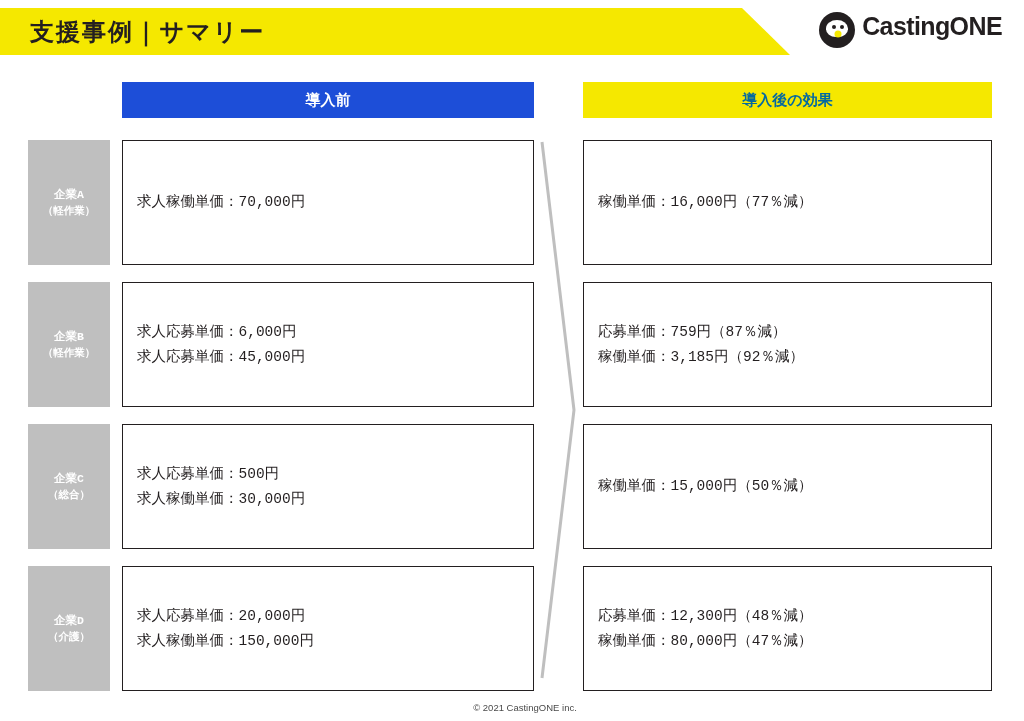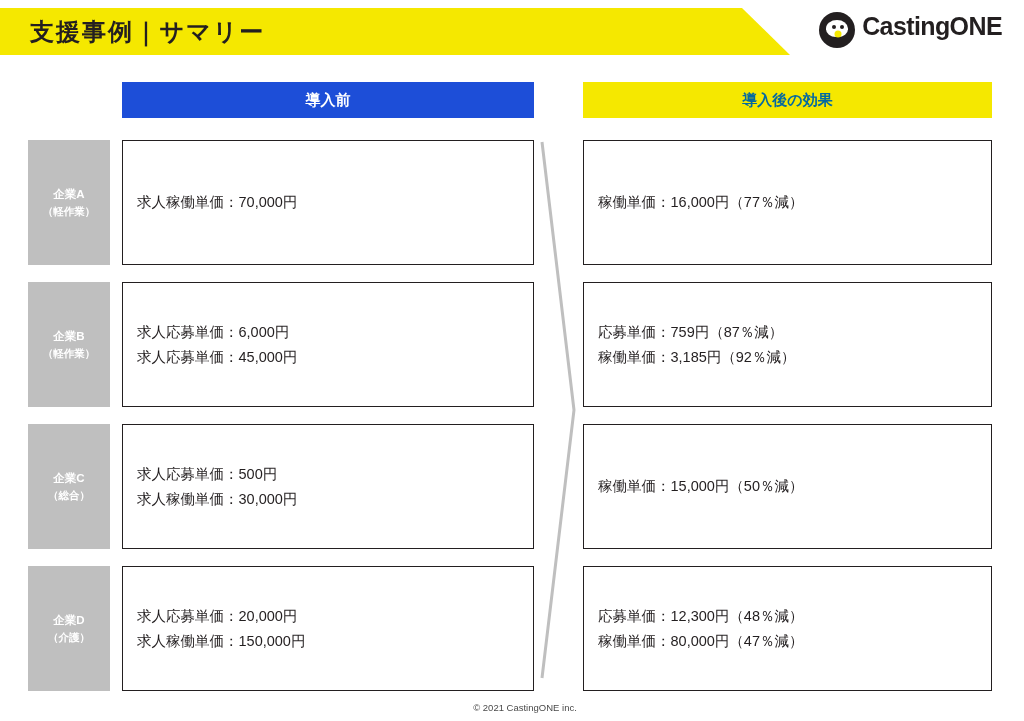--- a/index.html
+++ b/index.html
@@ -129,20 +129,21 @@
   .rows {
     position: absolute;
     top: 140px;
     left: 0;
     width: 100%;
   }
   .row {
     position: relative;
     height: 125px;
     margin-bottom: 17px;
+    font-family: Liberation Mono, monospace;
   }
   .label-box {
     position: absolute;
     left: 28px;
     top: 0;
     width: 82px;
     height: 125px;
     background: #bfbfbf;
     color: #ffffff;
     font-size: 11.5px;

